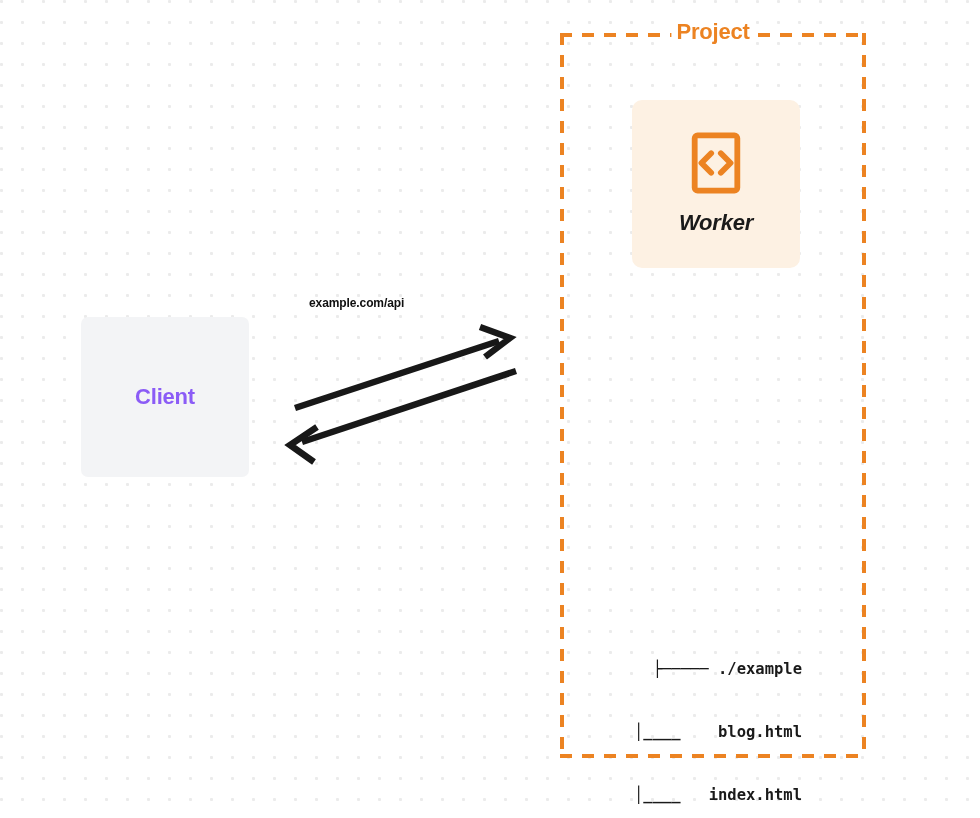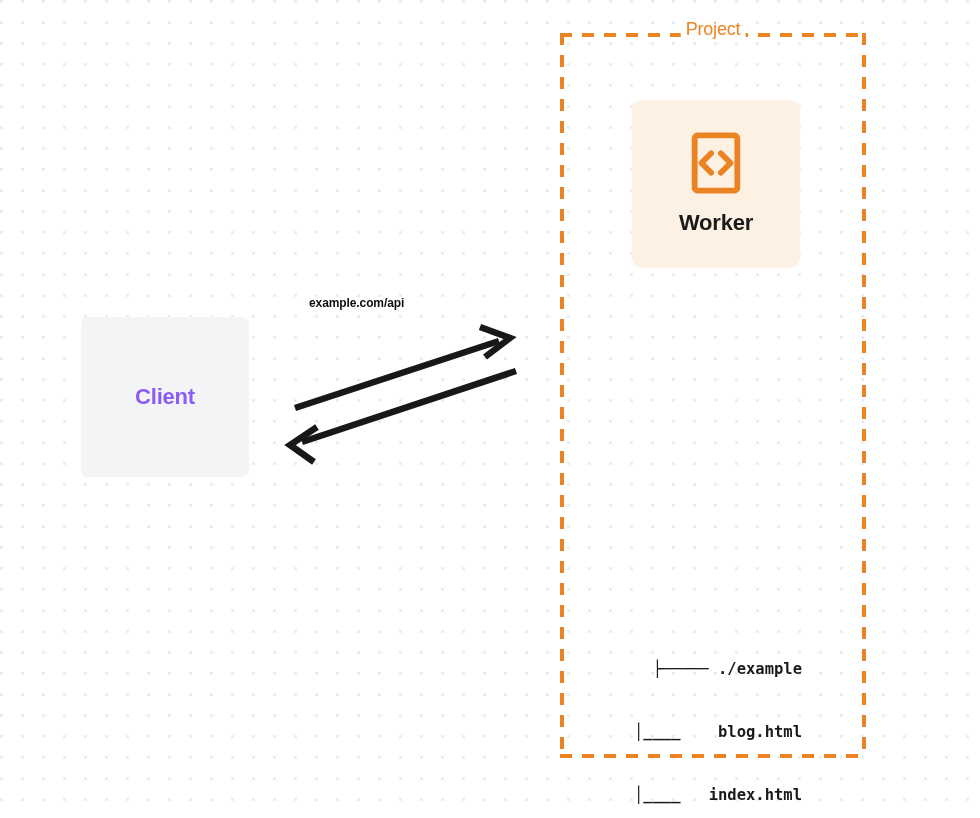--- a/index.html
+++ b/index.html
@@ -83,36 +83,37 @@
   .dash-left { left: 0; }
   .dash-right { right: 0; }
 
   .project-title {
     position: absolute;
     left: 50%;
     top: -14px;
     transform: translateX(-50%);
     background: #ffffff;
     padding: 0 5px;
-    font-size: 18px;
-    font-weight: normal;
+    font-size: 22px;
+    font-weight: bold;
     color: #ec8322;
     letter-spacing: -0.2px;
     white-space: nowrap;
   }
 
   
   .card {
     position: absolute;
     background: #fdf1e3;
     border-radius: 10px;
     display: flex;
     flex-direction: column;
     align-items: center;
     justify-content: center;
+    font-style: italic;
   }
   .card-worker {
     left: 632px;
     top: 100px;
     width: 168px;
     height: 168px;
   }
   .card-assets {
     left: 628px;
     top: 448px;

